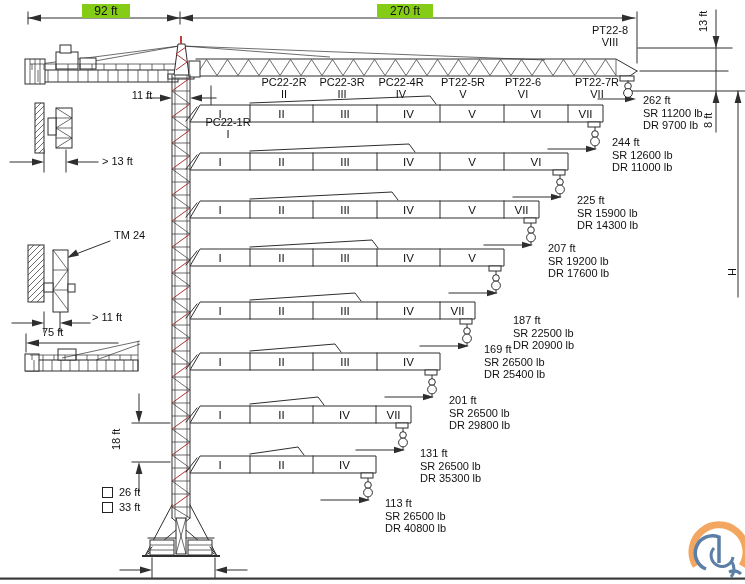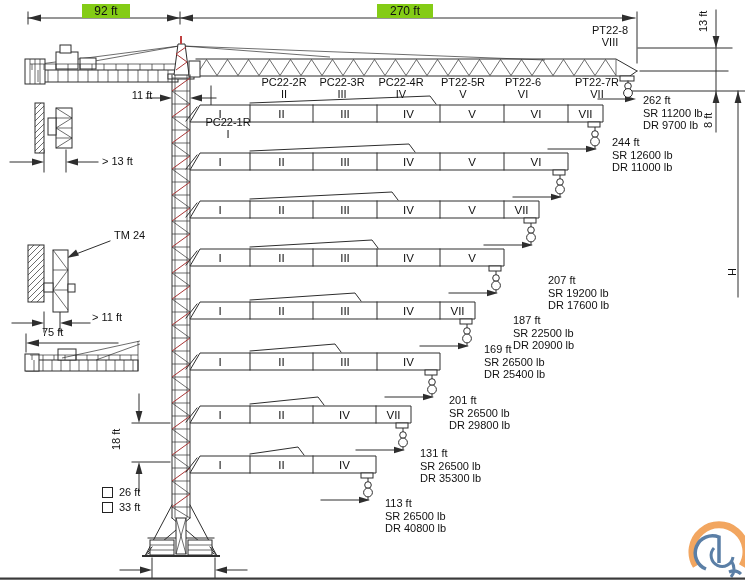--- a/index.html
+++ b/index.html
@@ -305,21 +305,26 @@
       <div class="sec" style="left: 565px;">
         <div>PT22-7R</div>
         <div>VII</div>
       </div>
     </div>
 <div class="cfg" style="left: 612px; top: 136px;">
       <div>244 ft</div>
       <div>SR 12600 lb</div>
       <div>DR 11000 lb</div>
     </div>
-    <div class="cfg" style="left: 548px; top: 242px; margin-top: 32px;">
+    <div class="cfg" style="left: 577px; top: 194px;">
+      <div>225 ft</div>
+      <div>SR 15900 lb</div>
+      <div>DR 14300 lb</div>
+    </div>
+    <div class="cfg" style="left: 548px; top: 242px;">
       <div>207 ft</div>
       <div>SR 19200 lb</div>
       <div>DR 17600 lb</div>
     </div>
     <div class="cfg" style="left: 513px; top: 290px; margin-top: 24px;">
       <div>187 ft</div>
       <div>SR 22500 lb</div>
       <div>DR 20900 lb</div>
     </div>
     <div class="cfg" style="left: 484px; top: 343px;">

